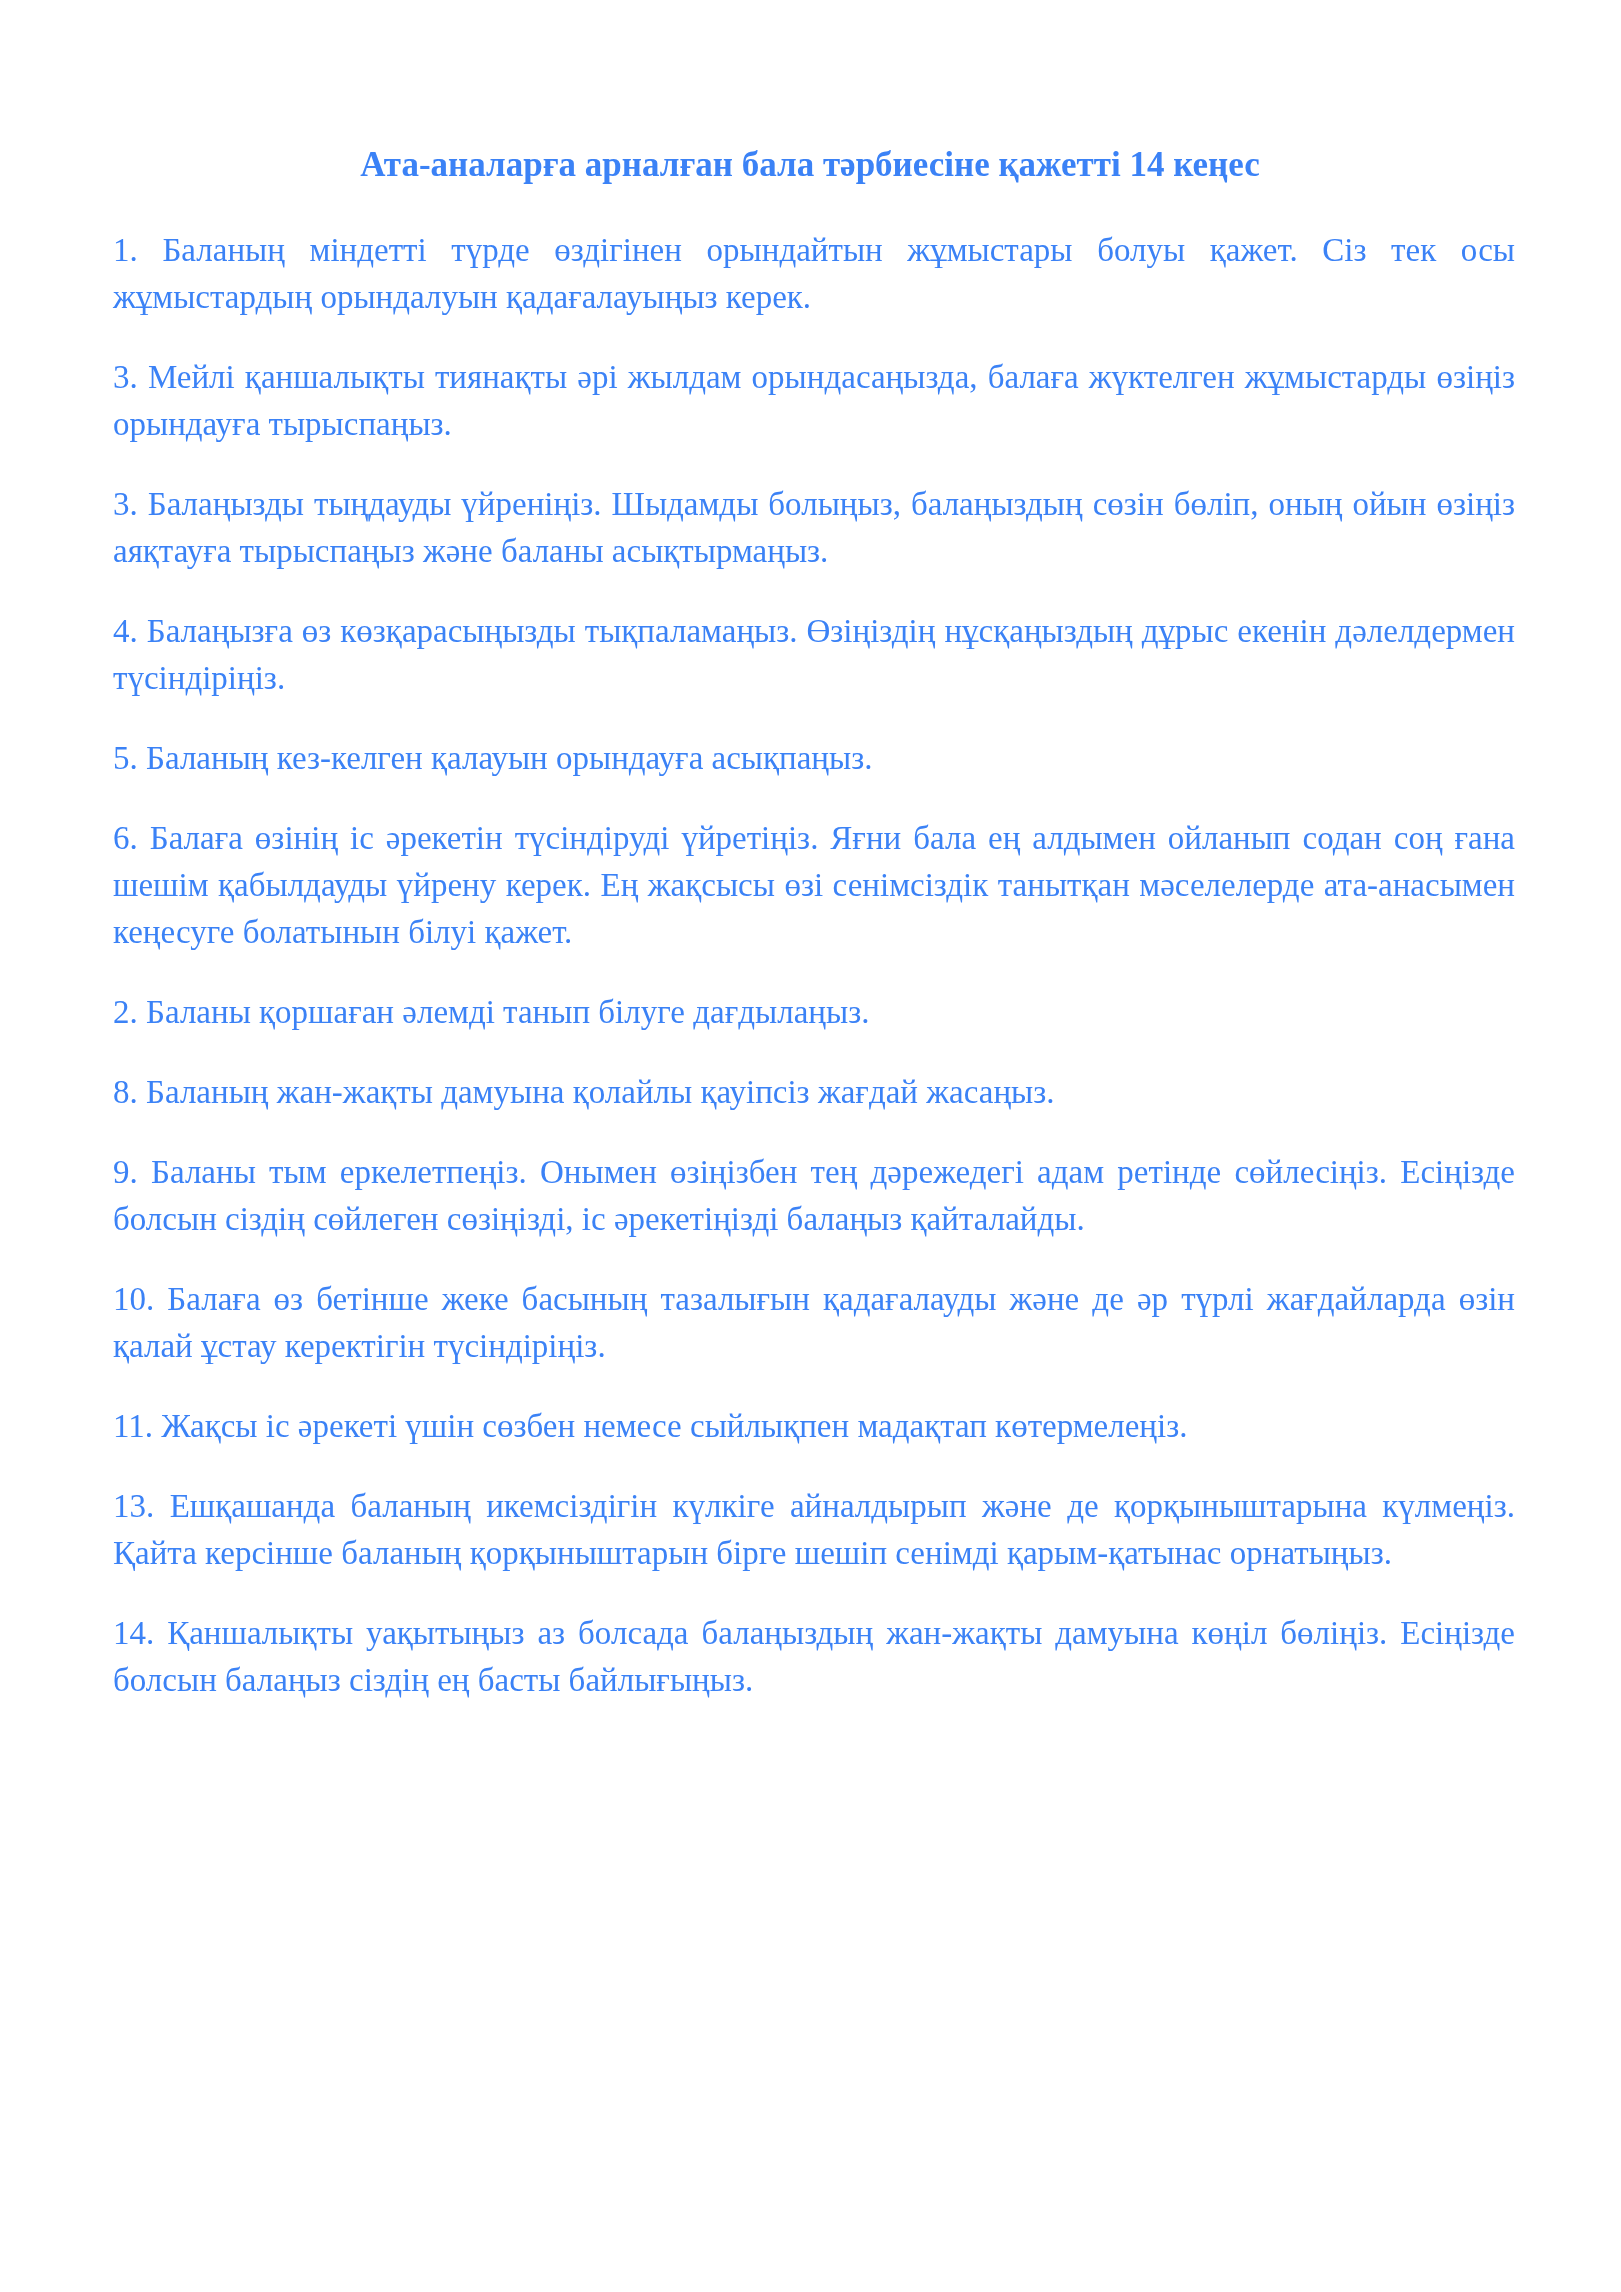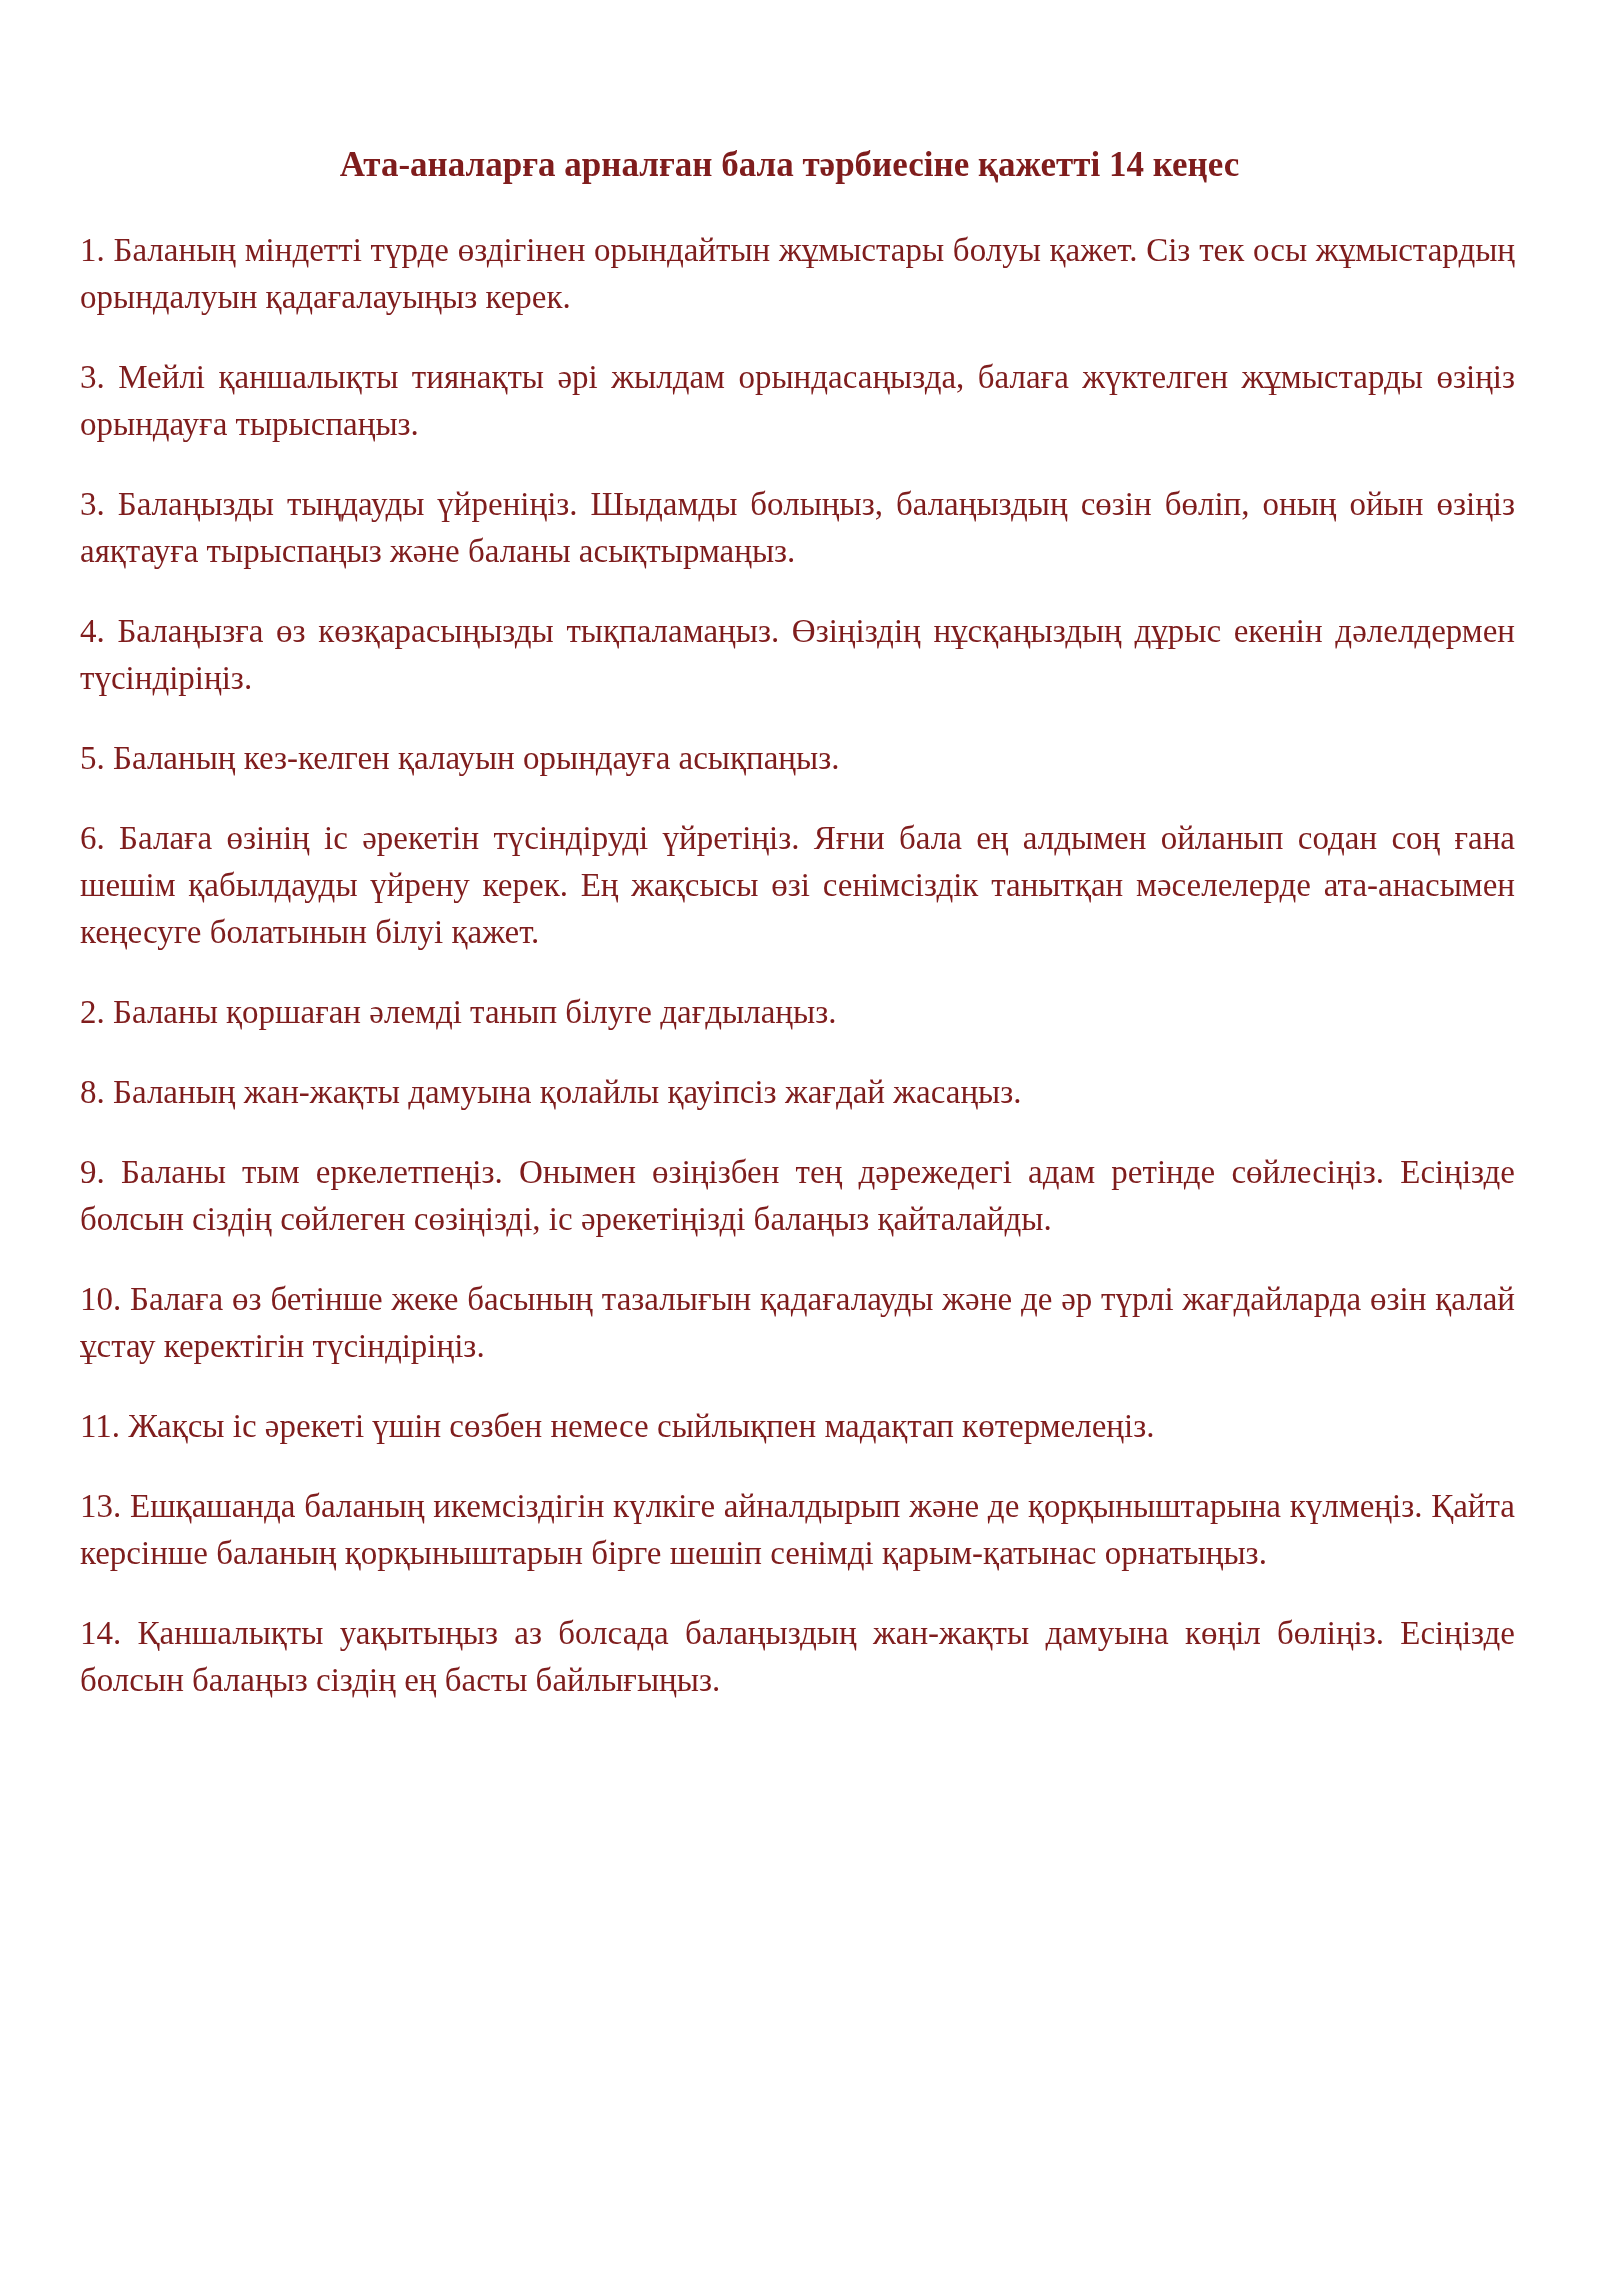--- a/index.html
+++ b/index.html
@@ -6,38 +6,38 @@
     margin: 0;
     padding: 0;
     background: #ffffff;
   }
   .page {
     position: relative;
     width: 1621px;
     height: 2293px;
     background: #ffffff;
     box-sizing: border-box;
-    padding: 143px 106px 0 64px;
+    padding: 143px 106px 0 105px;
     font-family: "Liberation Serif", "DejaVu Serif", serif;
-    color: #7f1d1d;
+    color: #3b82f6;
     overflow: hidden;
   }
   .doc-title {
     font-size: 35px;
     line-height: 43px;
     font-weight: bold;
     text-align: center;
     margin: 0 0 41px 0;
   }
   .doc-body p {
     font-size: 33px;
     line-height: 47px;
     text-align: justify;
     text-justify: inter-word;
-    margin: 0 0 33px 16px;
+    margin: 0 0 33px 8px;
   }
 </style>
 </head>
 <body>
 
 <div class="page">
   <h1 class="doc-title">Ата-аналарға арналған бала тәрбиесіне қажетті 14 кеңес</h1>
 
   <div class="doc-body">
     <p>1. Баланың міндетті түрде өздігінен орындайтын жұмыстары болуы қажет. Сіз тек осы жұмыстардың орындалуын қадағалауыңыз керек.</p>

